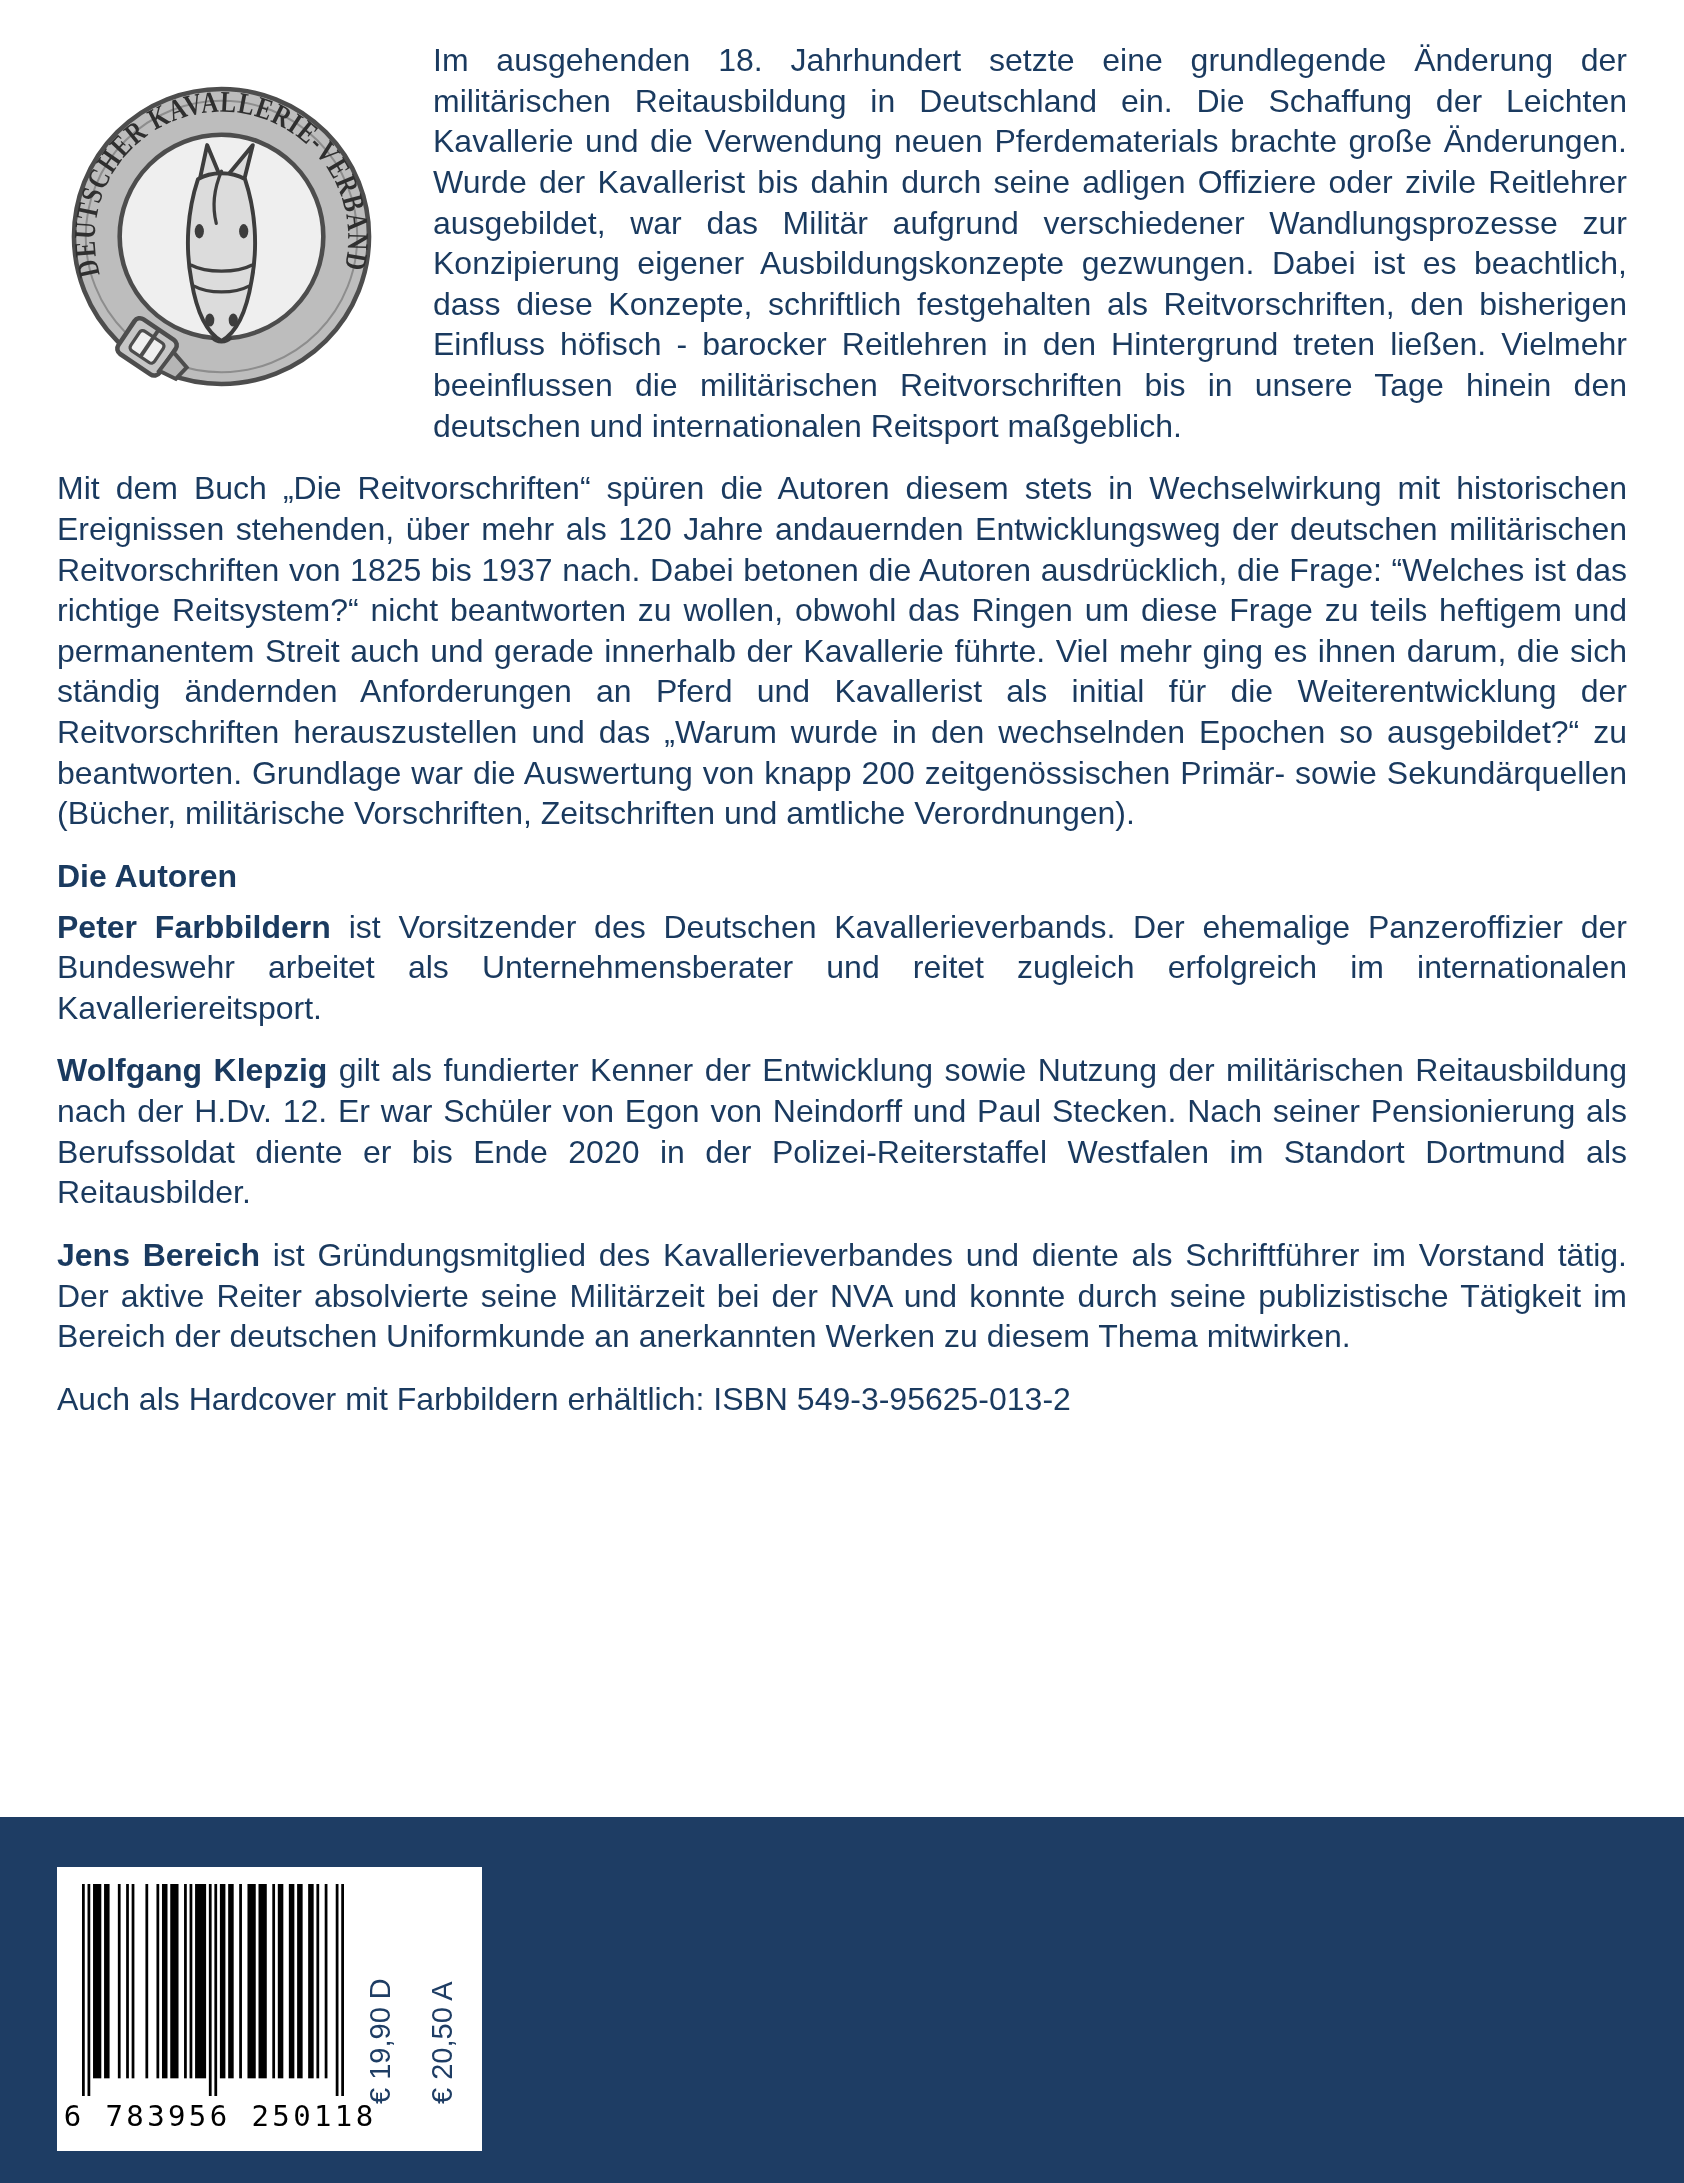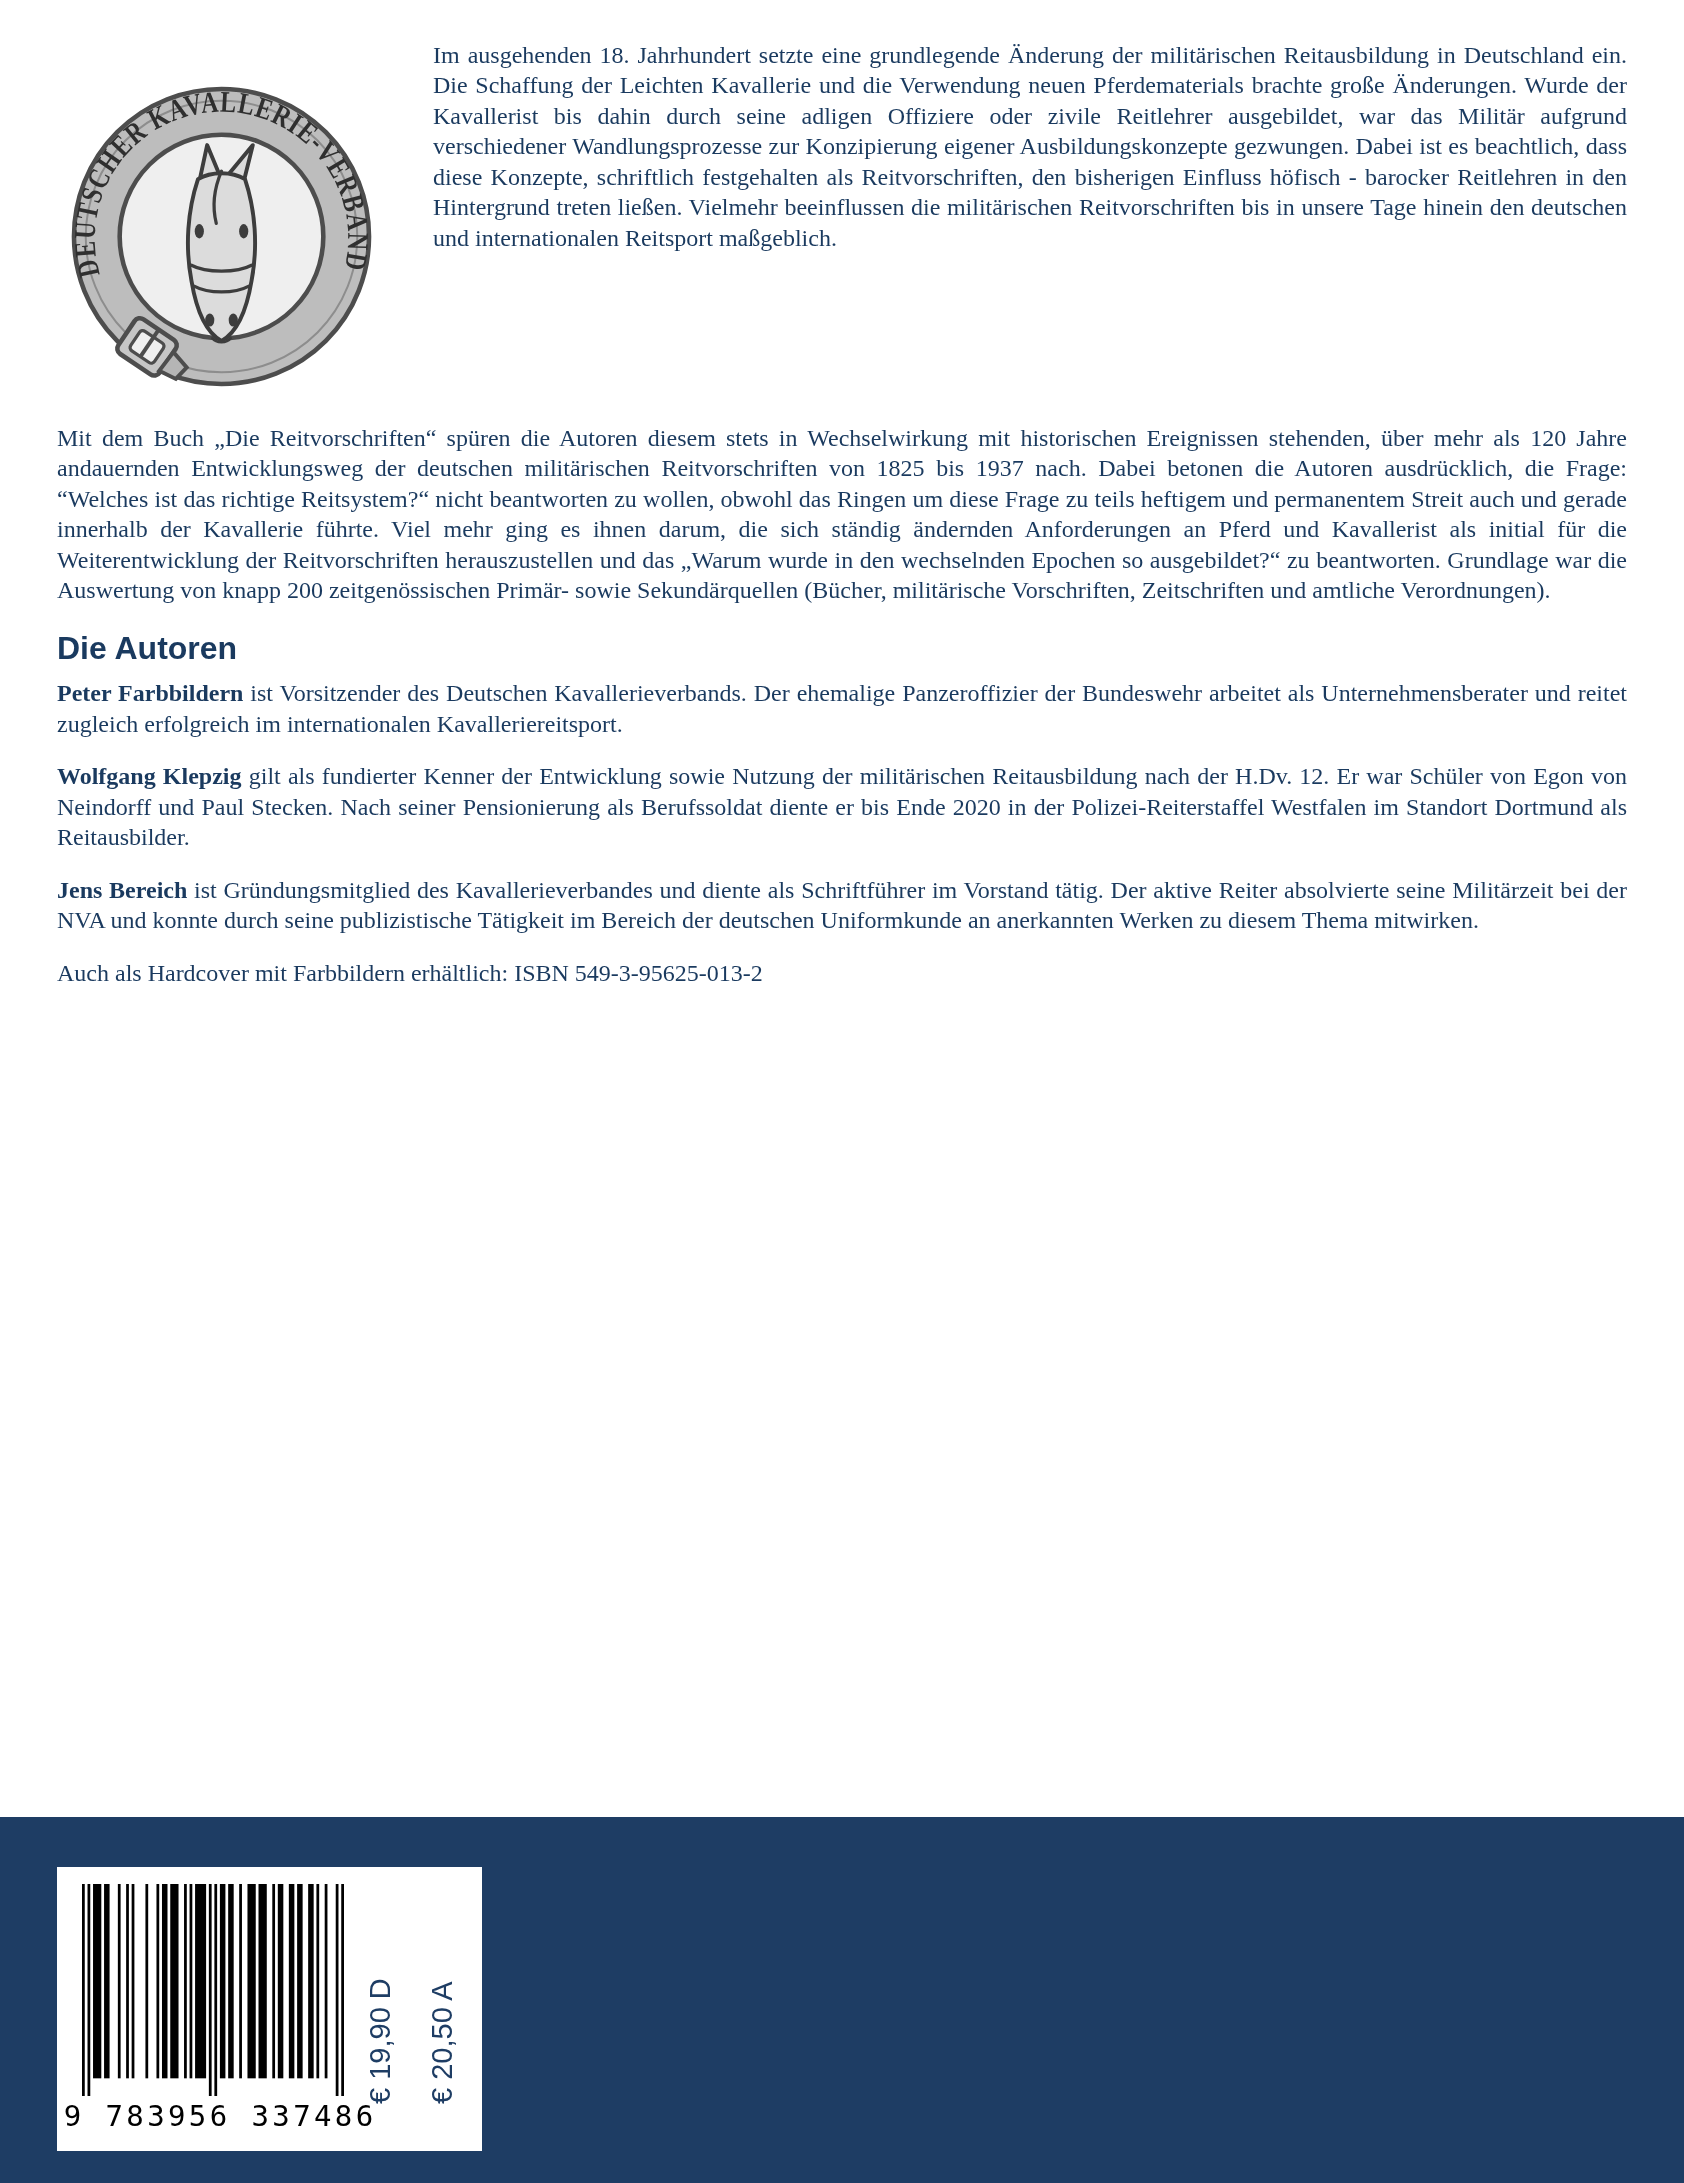--- a/index.html
+++ b/index.html
@@ -11,24 +11,23 @@
     font-family:"Liberation Sans",sans-serif;
     color:var(--text,#1a3a5f);
   }
   .content{position:absolute;left:57px;right:57px;top:40px;}
   .intro-row{display:flex;align-items:flex-start;}
   .logo-col{flex:0 0 376px;display:flex;justify-content:flex-start;padding-top:32px;}
   svg.logo{width:329px;height:329px;display:block;}
   .intro-text{flex:1;}
   p.body{
     margin:0 0 22px 0;
-    font-size:24px;
+    font-size:32px;
     line-height:1.27;
     text-align:justify;
-    font-family:Liberation Serif, serif;
   }
   p.intro{margin-bottom:0;}
   .authors-heading{
     font-size:32px;font-weight:bold;line-height:1.27;
     margin:3.4px 0 10px 0;
   }
   .author-name{font-weight:bold;}
   .hardcover{margin-top:87px;text-align:left;}
   .band{
     position:absolute;left:0;bottom:0;width:100%;height:366px;
@@ -143,20 +142,20 @@
           <rect x="69" y="0" width="1" height="55" fill="#000000"></rect>
           <rect x="71" y="0" width="2" height="55" fill="#000000"></rect>
           <rect x="75" y="0" width="2" height="55" fill="#000000"></rect>
           <rect x="78" y="0" width="2" height="55" fill="#000000"></rect>
           <rect x="82" y="0" width="2" height="55" fill="#000000"></rect>
           <rect x="85" y="0" width="1" height="55" fill="#000000"></rect>
           <rect x="88" y="0" width="1" height="55" fill="#000000"></rect>
           <rect x="92" y="0" width="1" height="60" fill="#000000"></rect>
           <rect x="94" y="0" width="1" height="60" fill="#000000"></rect>
         </svg>
-      <div class="barcode-digits">9 783956 337486</div>
+      <div class="barcode-digits">6 783956 250118</div>
       <span class="price price-d">€ 19,90 D</span>
       <span class="price price-a">€ 20,50 A</span>
     </div>
   </div>
 
 </div>
 
 
 </body></html>

